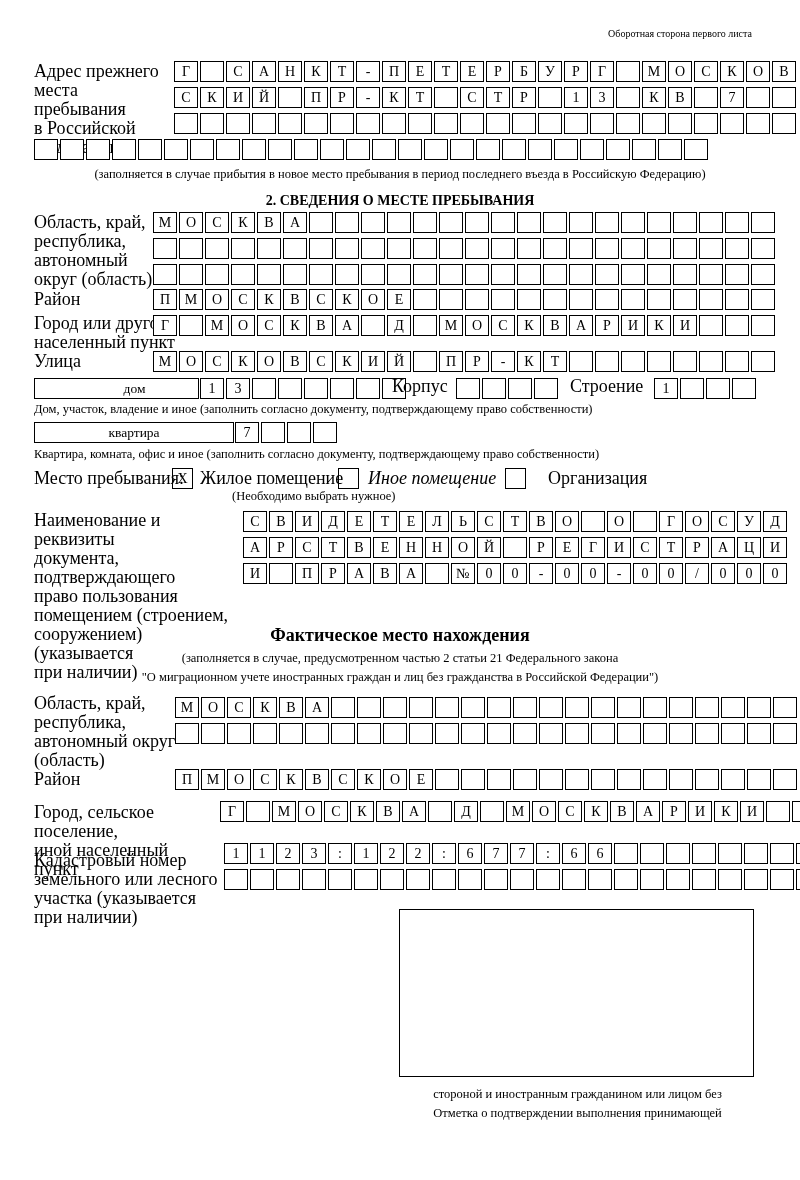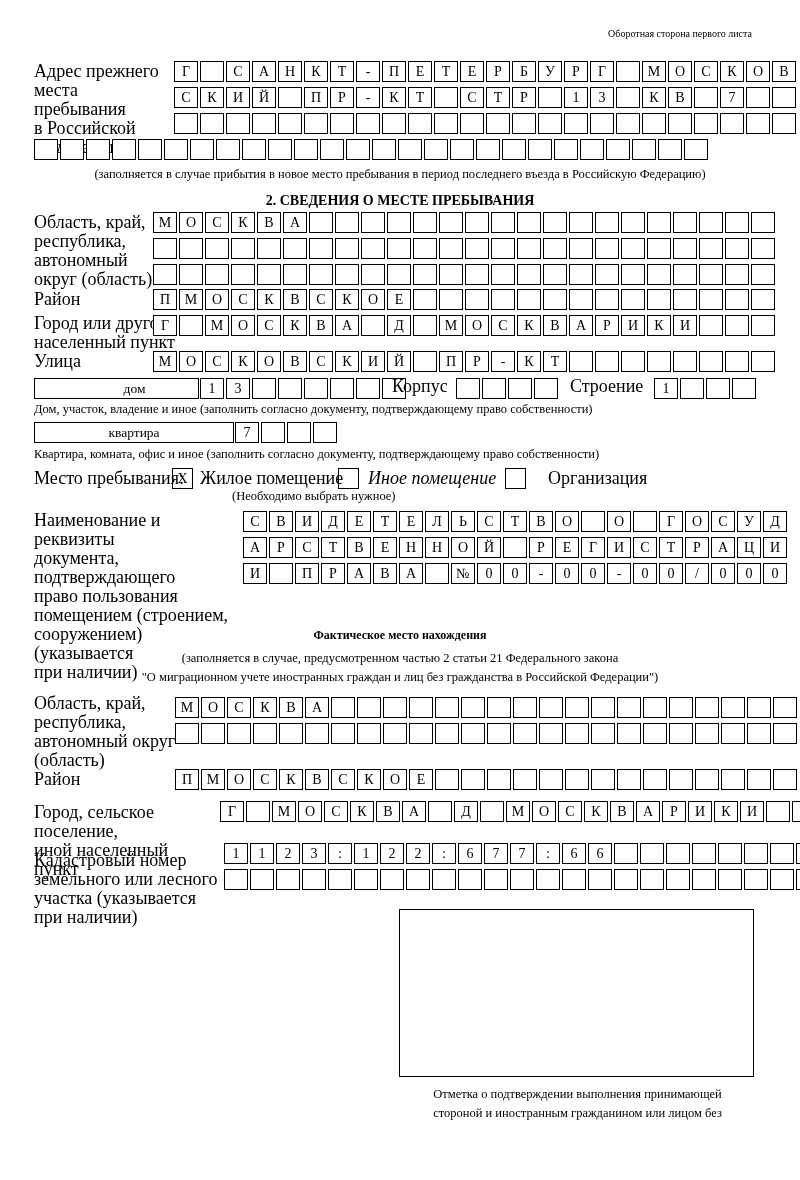--- a/index.html
+++ b/index.html
@@ -486,21 +486,21 @@
       <div class="cell">0</div>
       <div class="cell">-</div>
       <div class="cell">0</div>
       <div class="cell">0</div>
       <div class="cell">/</div>
       <div class="cell">0</div>
       <div class="cell">0</div>
       <div class="cell">0</div>
     </div>
 
-  <div class="abs lbl bold lbl-c" style="left:34px; top:626px; width:732px; font-size:12px;">Фактическое место нахождения</div>
+  <div class="abs lbl bold lbl-c" style="left:34px; top:626px; width:732px; font-size:18px;">Фактическое место нахождения</div>
   <div class="abs small lbl-c" style="left:34px; top:651px; width:732px;">(заполняется в случае, предусмотренном частью 2 статьи 21 Федерального закона</div>
   <div class="abs small lbl-c" style="left:34px; top:670px; width:732px;">"О миграционном учете иностранных граждан и лиц без гражданства в Российской Федерации")</div>
 
   <div class="abs lbl" style="left:34px; top:694px; width:145px;">Область, край,
 республика,
 автономный округ
 (область)</div>
   <div class="boxrow" id="f-region-0" style="left:175px; top:697px;">
       <div class="cell">М</div>
       <div class="cell">О</div>
@@ -660,17 +660,17 @@
       <div class="cell"></div>
       <div class="cell"></div>
       <div class="cell"></div>
       <div class="cell"></div>
       <div class="cell"></div>
       <div class="cell"></div>
     </div>
 
   <div class="bigbox" style="left:399px; top:909px; width:355px; height:168px;"></div>
   <div class="abs small lbl-c" style="left:390px; top:1085px; width:375px; line-height:19px;">
+    <div>стороной и иностранным гражданином или лицом без</div>
     <div>Отметка о подтверждении выполнения принимающей</div>
-    <div>стороной и иностранным гражданином или лицом без</div>
   </div>
 
 </div>
 
 </body></html>

